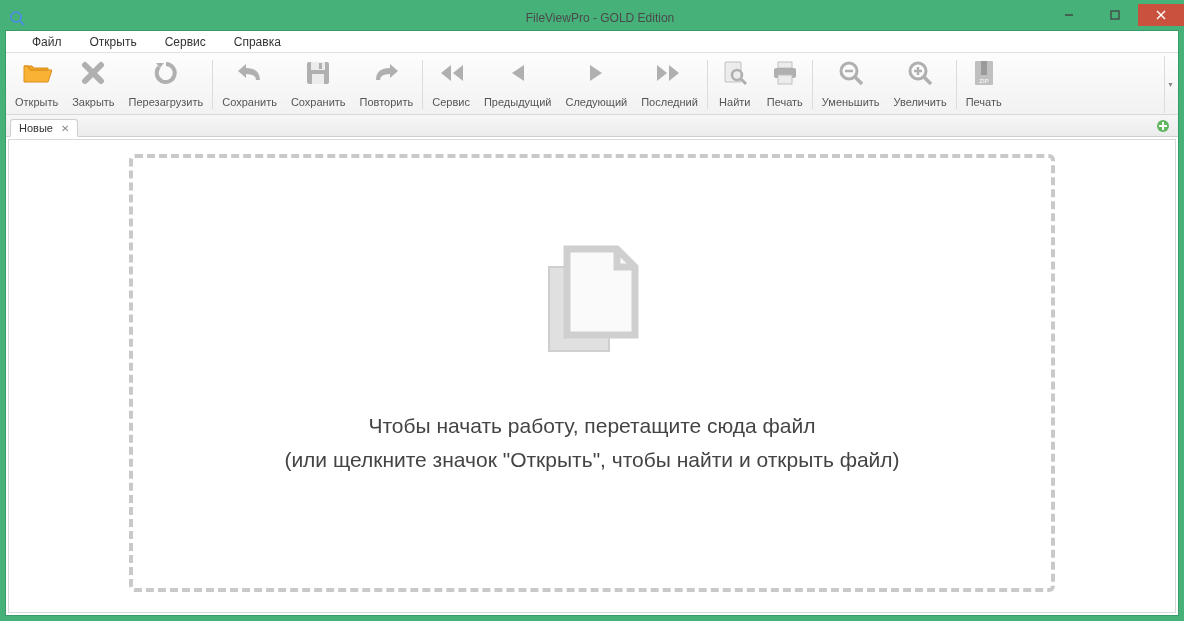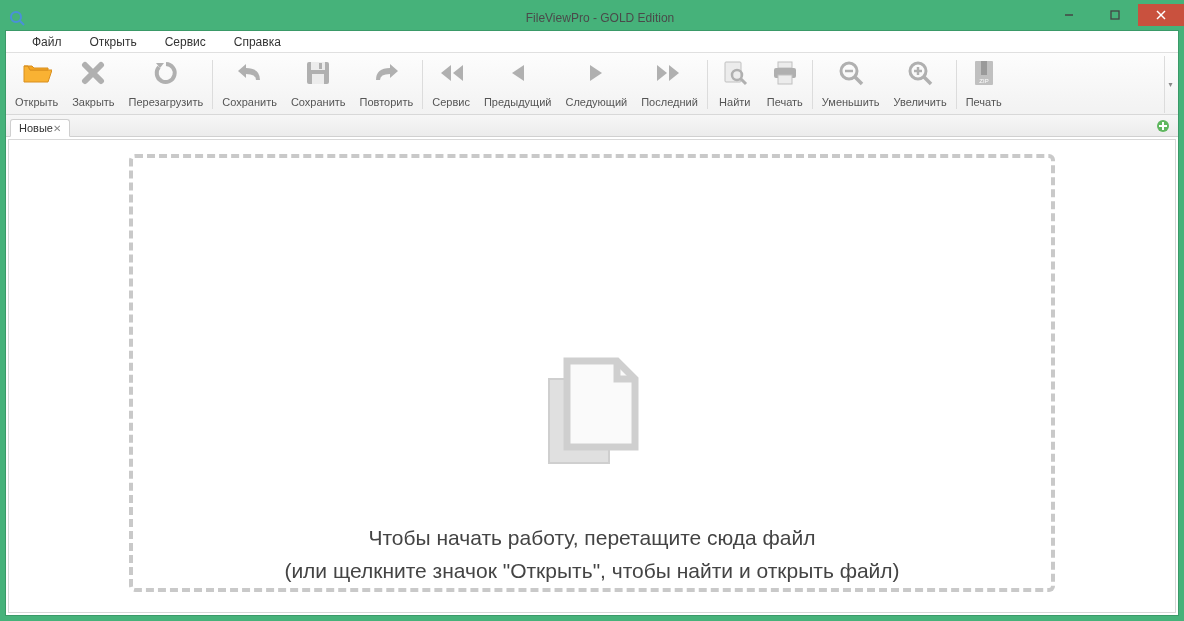--- a/index.html
+++ b/index.html
@@ -132,20 +132,21 @@
   }
   .tab {
     background: #fff;
     border: 1px solid #cfcfcf;
     border-bottom: 1px solid #fff;
     border-radius: 3px 3px 0 0;
     padding: 2px 8px;
     font-size: 11px;
     display: flex;
     align-items: center;
+    gap: 8px;
     margin-bottom: -1px;
     color:#333;
   }
   .tab-close {
     color: #888; font-size: 10px;
   }
   .tab-add {
     margin-left:auto;
     margin-right:4px;
     align-self:center;
@@ -160,21 +161,21 @@
   }
   .dropzone {
     position: absolute;
     left: 120px; right: 120px;
     top: 14px; bottom: 20px;
     border: 4px dashed #c9c9c9;
     border-radius: 6px;
     display: flex;
     flex-direction: column;
     align-items: center;
-    justify-content: flex-end;
+    justify-content: center;
     color: #505050;
   }
   .dropzone-icon {
     margin-bottom: 50px;
     margin-top:-30px;
   }
   .dropzone-text {
     font-size: 21px;
     text-align: center;
     line-height: 1.6;

